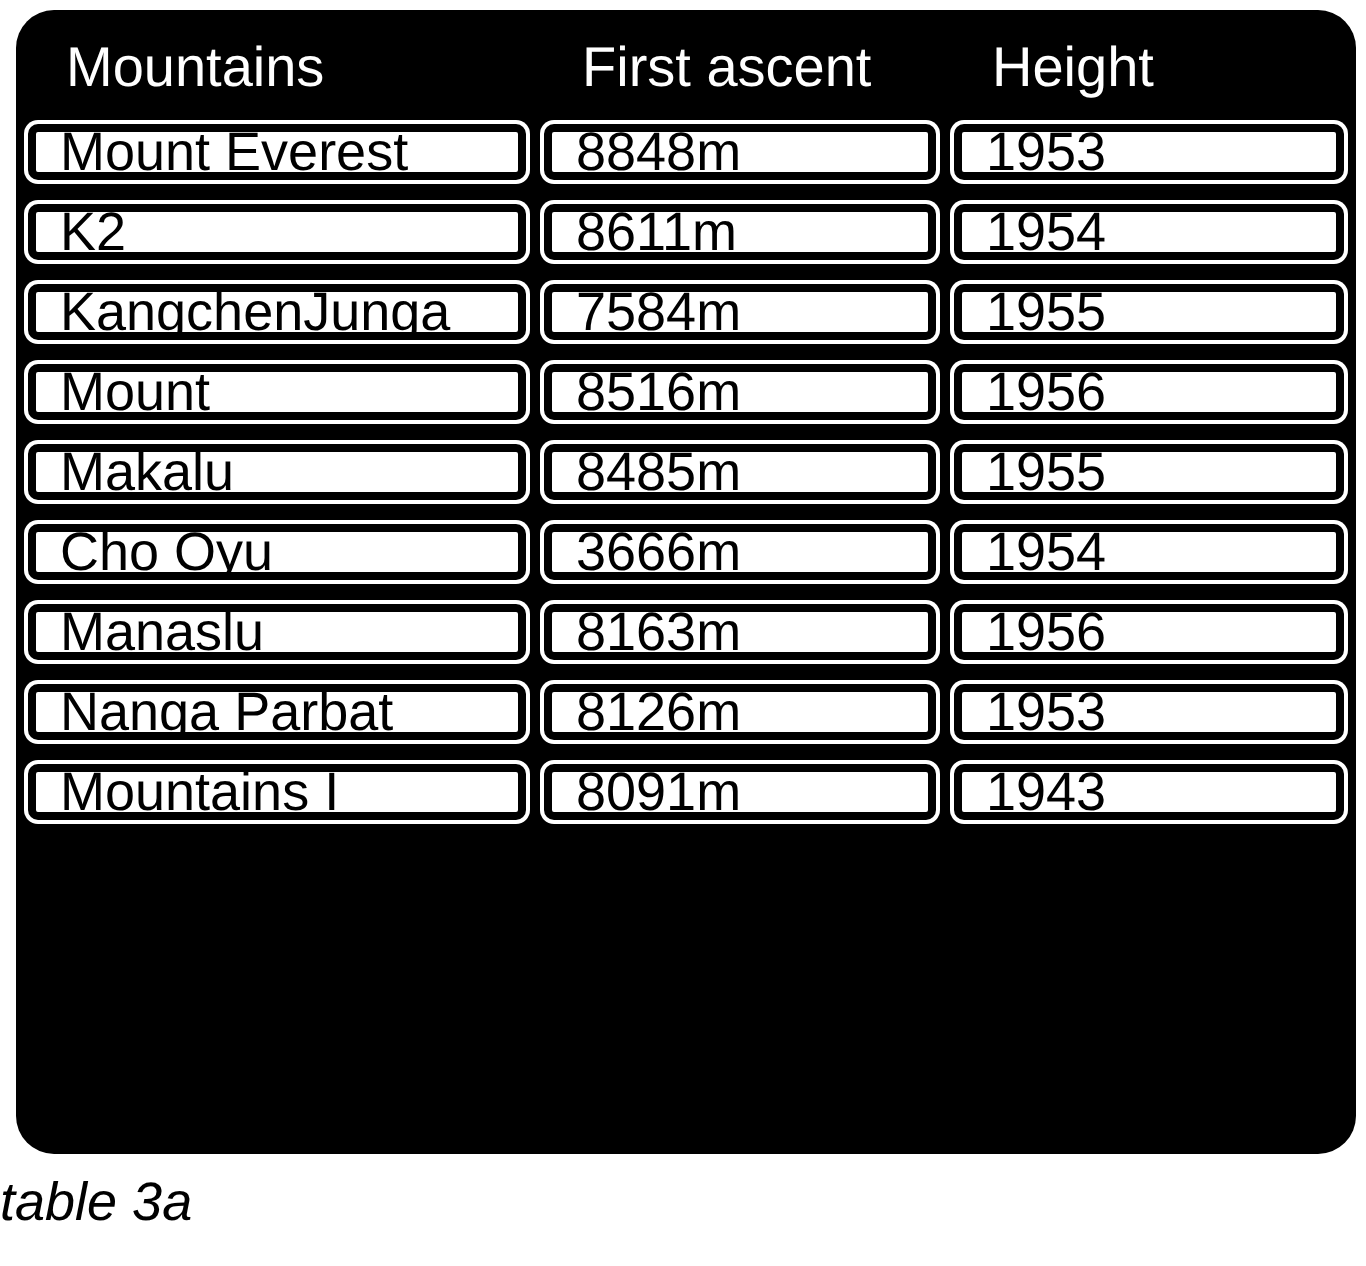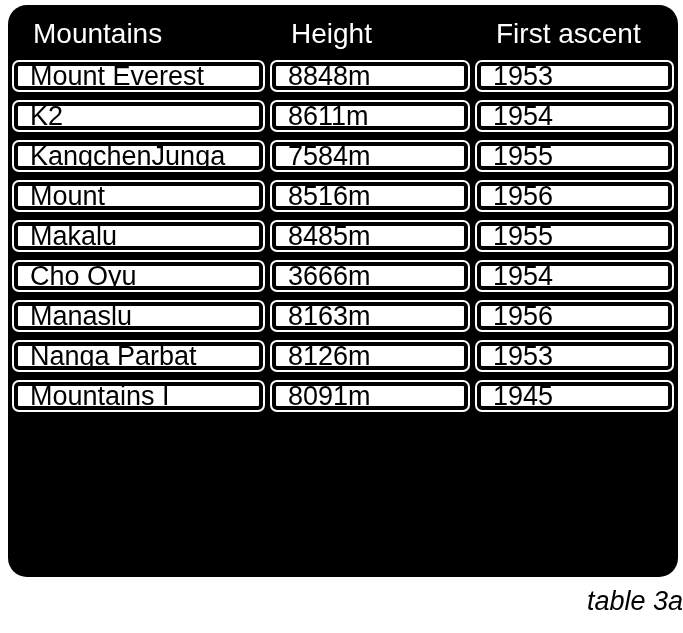--- a/index.html
+++ b/index.html
@@ -72,37 +72,37 @@
     font-size: 27px;
     color: var(--cell-text);
     white-space: nowrap;
     overflow: hidden;
   }
   .caption {
     position: absolute;
     top: 586px;
     left: 0;
     width: 683px;
-    text-align: right;
+    text-align: left;
     font-style: italic;
     font-size: 27px;
     color: var(--cell-text);
   }
 </style>
 </head>
 <body>
 
 <div class="stage">
 
   <div class="mtable">
 
     <div class="header-row">
       <div class="hcell">Mountains</div>
+      <div class="hcell">First ascent</div>
       <div class="hcell">Height</div>
-      <div class="hcell">First ascent</div>
     </div>
 
     <div class="rows">
 
       <div class="row">
         <div class="cell">Mount Everest</div>
         <div class="cell">8848m</div>
         <div class="cell">1953</div>
       </div>
 
@@ -145,21 +145,21 @@
 
       <div class="row">
         <div class="cell">Nanga Parbat</div>
         <div class="cell">8126m</div>
         <div class="cell">1953</div>
       </div>
 
       <div class="row">
         <div class="cell">Mountains I</div>
         <div class="cell">8091m</div>
-        <div class="cell">1945</div>
+        <div class="cell">1943</div>
       </div>
 
     </div>
   </div>
 
   <div class="caption">table 3a</div>
 
 </div>
 
 </body></html>

